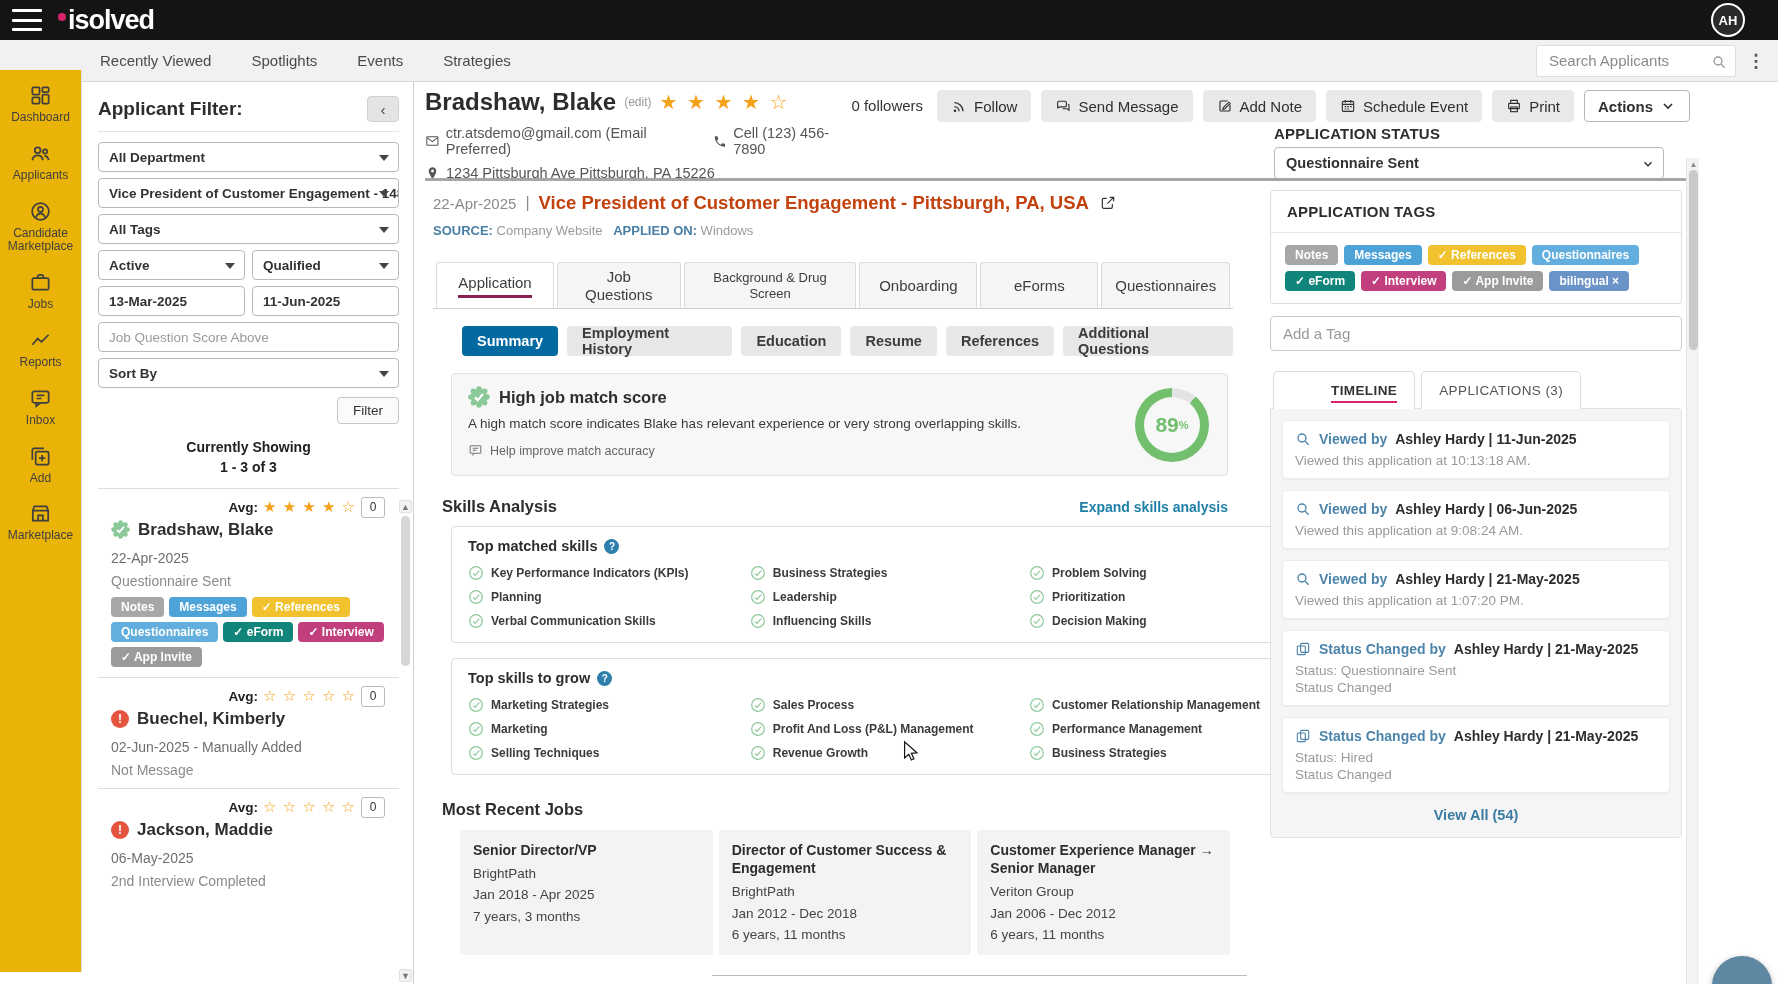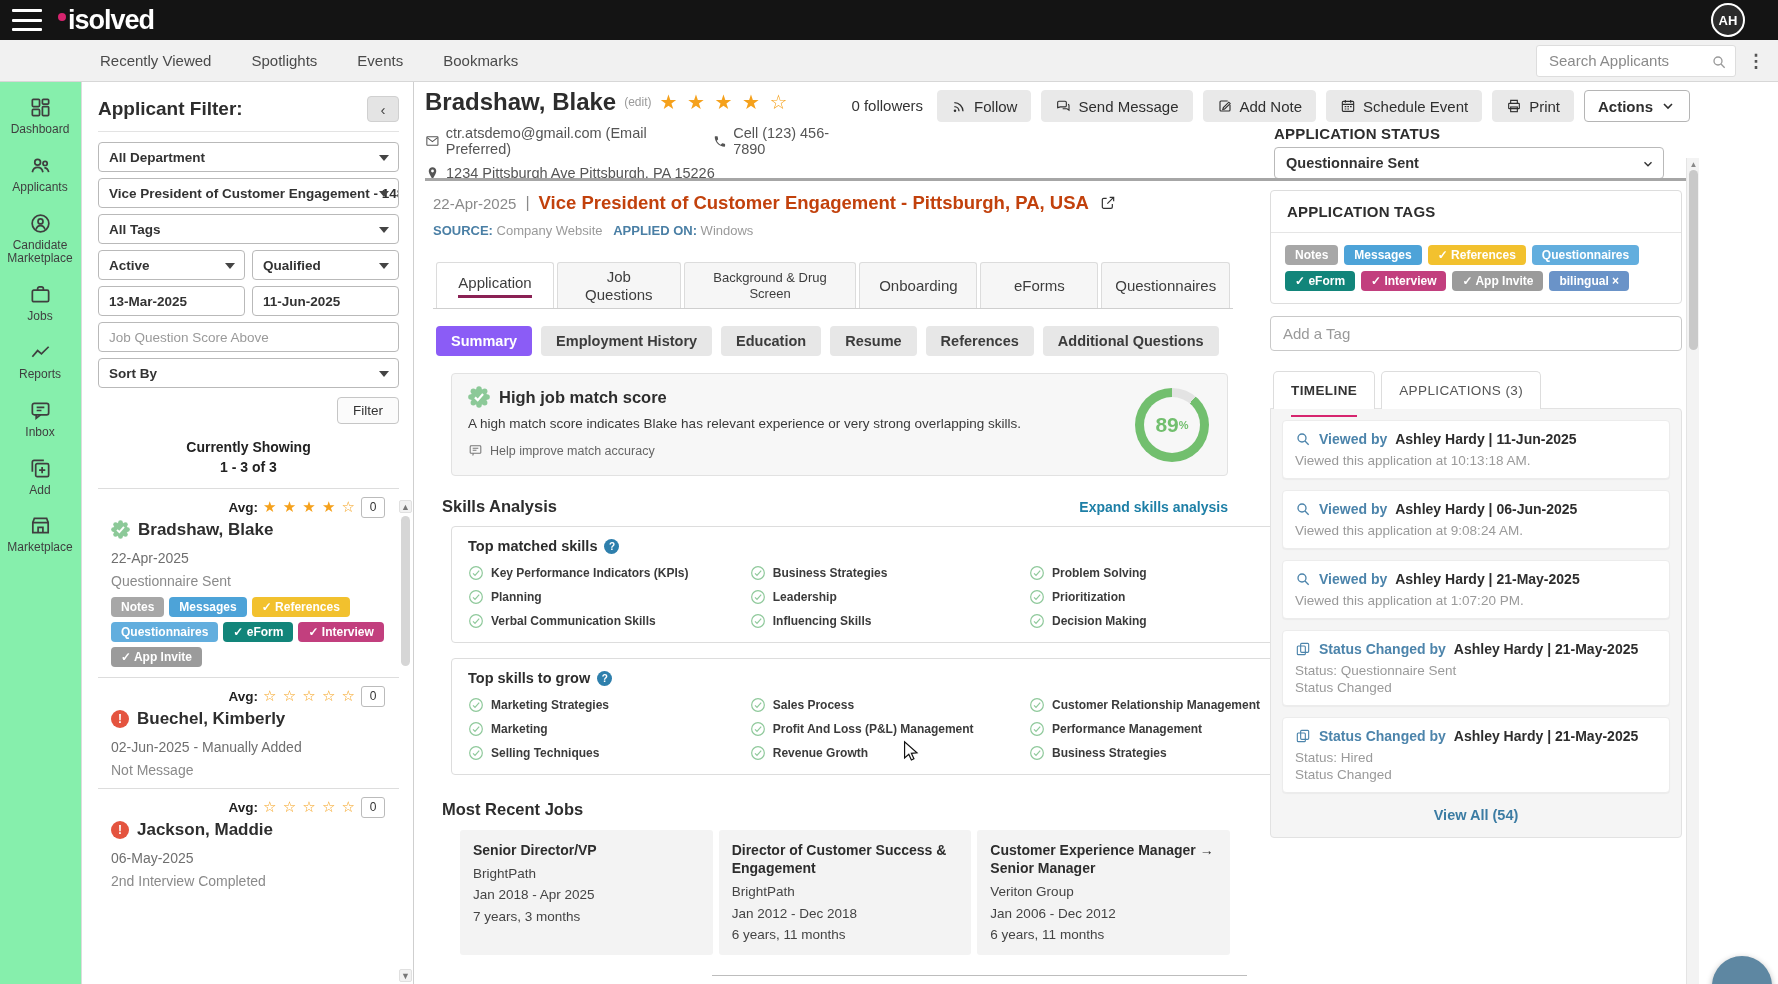--- a/index.html
+++ b/index.html
@@ -19,21 +19,21 @@
   .nav-links{display:flex;gap:40px;margin-left:100px;}
   .nav-links span{font-size:15px;color:#4a4a4a;cursor:pointer;}
   .nav-right{position:absolute;right:10px;display:flex;align-items:center;gap:8px;}
   .search-box{position:relative;width:200px;height:32px;background:#fff;border:1px solid #ddd;border-radius:3px;}
   .search-box input{width:100%;height:100%;border:none;outline:none;background:transparent;padding:0 30px 0 12px;font-size:15px;color:#444;}
   .search-box input::placeholder{color:#8a8a8a;}
   .search-box .sico{position:absolute;right:8px;top:8px;color:#9a9a9a;}
   .kebab{font-size:18px;color:#555;font-weight:bold;letter-spacing:0;cursor:pointer;padding:0 3px;}
 
   
-  .sidebar{position:absolute;left:0;top:82px;width:82px;height:902px;background:#86efac;border-right:1px solid #dcdcdc;padding-top:14px;display:flex;flex-direction:column;align-items:flex-start;gap:17px;}
+  .sidebar{position:absolute;left:0;top:70px;width:82px;height:902px;background:#eab308;border-right:1px solid #dcdcdc;padding-top:14px;display:flex;flex-direction:column;align-items:center;gap:17px;}
   .side-item{display:flex;flex-direction:column;align-items:center;gap:4px;color:#3f3f3f;cursor:pointer;width:80px;}
   .side-item svg{width:23px;height:23px;}
   .side-item .slabel{font-size:12px;text-align:center;line-height:1.15;color:#3f3f3f;}
 
   
   .filter-panel{position:absolute;left:82px;top:82px;width:332px;height:902px;background:#fff;border-right:1px solid #cfcfcf;padding:14px 14px 0 16px;overflow:hidden;}
   .fp-head{display:flex;justify-content:space-between;align-items:center;border-bottom:1px solid #e3e3e3;padding-bottom:9px;}
   .fp-title{font-size:19px;font-weight:bold;color:#2d2d2d;}
   .collapse-btn{width:32px;height:26px;background:#e4e4e4;border:1px solid #d0d0d0;border-radius:4px;color:#444;font-size:15px;display:flex;align-items:center;justify-content:center;cursor:pointer;}
   .fields{margin-top:10px;display:flex;flex-direction:column;gap:6px;}
@@ -102,21 +102,21 @@
   .src-val{color:#9a9a9a;margin-right:7px;}
 
   .tabs{display:flex;margin-top:24px;border-bottom:1px solid #cfcfcf;padding-left:3px;}
   .tab{min-width:118px;height:46px;background:#f6f6f6;border:1px solid #dcdcdc;border-bottom:none;margin-right:3px;border-radius:3px 3px 0 0;display:flex;align-items:center;justify-content:center;font-size:15px;color:#3d3d3d;text-align:center;line-height:1.2;padding:0 14px;cursor:pointer;}
   .tab.two{font-size:13px;padding:0 8px;}
   .tab.active{background:#fff;position:relative;}
   .tab.active .t-lbl{border-bottom:3px solid #8a2154;padding-bottom:3px;}
 
   .subtabs{display:flex;gap:9px;margin-top:17px;padding-left:3px;}
   .pill{height:30px;padding:0 15px;background:#e7e7e7;border-radius:4px;display:flex;align-items:center;font-size:14.5px;font-weight:bold;color:#3c3c3c;cursor:pointer;}
-  .pill.active{background:#8b5cf6;color:#fff;}
+  .pill.active{background:#0369a1;color:#fff;margin-left:26px;}
 
   .match-panel{position:relative;margin-top:17px;margin-left:18px;width:777px;height:103px;background:#f7f7f7;border:1px solid #e2e2e2;border-radius:4px;padding:12px 16px;}
   .mp-title-row{display:flex;align-items:center;gap:9px;}
   .mp-title{font-size:16.5px;font-weight:bold;color:#2d2d2d;}
   .mp-desc{margin-top:8px;font-size:13.5px;color:#3a3a3a;}
   .mp-help{margin-top:12px;display:flex;align-items:center;gap:7px;font-size:12.5px;color:#666;cursor:pointer;}
   .mp-help svg{width:15px;height:15px;color:#777;}
   .donut{position:absolute;right:18px;top:14px;width:74px;height:74px;border-radius:50%;display:flex;align-items:center;justify-content:center;}
   .donut-hole{width:56px;height:56px;border-radius:50%;background:#f7f7f7;display:flex;align-items:center;justify-content:center;}
   .donut-val{font-size:21px;font-weight:bold;color:#72bf6e;}
@@ -145,21 +145,21 @@
   .right-panel{position:absolute;left:1270px;top:190px;width:412px;}
   .tags-card{background:#fff;border:1px solid #ddd;border-radius:4px;}
   .tc-head{padding:12px 16px;font-size:15px;font-weight:bold;color:#2d2d2d;border-bottom:1px solid #e5e5e5;letter-spacing:.2px;}
   .tc-chips{padding:12px 14px;display:flex;flex-wrap:wrap;gap:6px;}
   .add-tag{margin-top:12px;width:100%;height:35px;border:1px solid #c9c9c9;border-radius:4px;padding:0 12px;font-size:15px;color:#444;outline:none;}
   .add-tag::placeholder{color:#9a9a9a;}
 
   .rp-tabs{display:flex;margin-top:20px;padding-left:3px;}
   .rp-tab{padding:11px 17px;border:1px solid #ddd;border-bottom:none;border-radius:5px 5px 0 0;background:#fff;margin-right:6px;font-size:13.5px;color:#555;letter-spacing:.4px;cursor:pointer;position:relative;z-index:2;}
   .rp-tab.active{font-weight:bold;color:#333;}
-  .rp-tab.active .rt-lbl{border-bottom:2.5px solid #d6246e;padding-bottom:17px;}
+  .rp-tab.active .rt-lbl{border-bottom:2.5px solid #d6246e;padding-bottom:3px;margin-left:40px;}
   .timeline{margin-top:-1px;background:#f5f5f5;border:1px solid #e2e2e2;border-radius:0 4px 4px 4px;padding:11px 11px 14px 11px;position:relative;z-index:1;}
   .tl-card{background:#fff;border:1px solid #ececec;border-radius:4px;padding:10px 12px;margin-bottom:11px;box-shadow:0 1px 1px rgba(0,0,0,.04);}
   .tl-head{display:flex;align-items:center;gap:8px;font-size:14px;}
   .tl-head svg{width:16px;height:16px;color:#4c84ab;flex:0 0 auto;}
   .tl-action{color:#4c84ab;font-weight:bold;}
   .tl-who{color:#2d2d2d;font-weight:bold;}
   .tl-line{margin-top:6px;font-size:13.5px;color:#9a9a9a;}
   .tl-line:empty{display:none;margin:0;}
   .view-all{text-align:center;font-size:14.5px;font-weight:bold;color:#3c7ca3;margin-top:14px;cursor:pointer;}
 
@@ -335,21 +335,21 @@
       <span>isolved</span>
     </div>
     <div class="avatar">AH</div>
   </header>
 
   <nav class="navbar">
     <div class="nav-links">
       <span>Recently Viewed</span>
       <span>Spotlights</span>
       <span>Events</span>
-      <span>Bookmarks</span>
+      <span>Strategies</span>
     </div>
     <div class="nav-right">
       <div class="search-box">
         <input placeholder="Search Applicants" style="">
         <svg class="sico" width="16" height="16">
             <use href="#i-search"></use>
           </svg>
       </div>
       <div class="kebab">⋮</div>
     </div>

